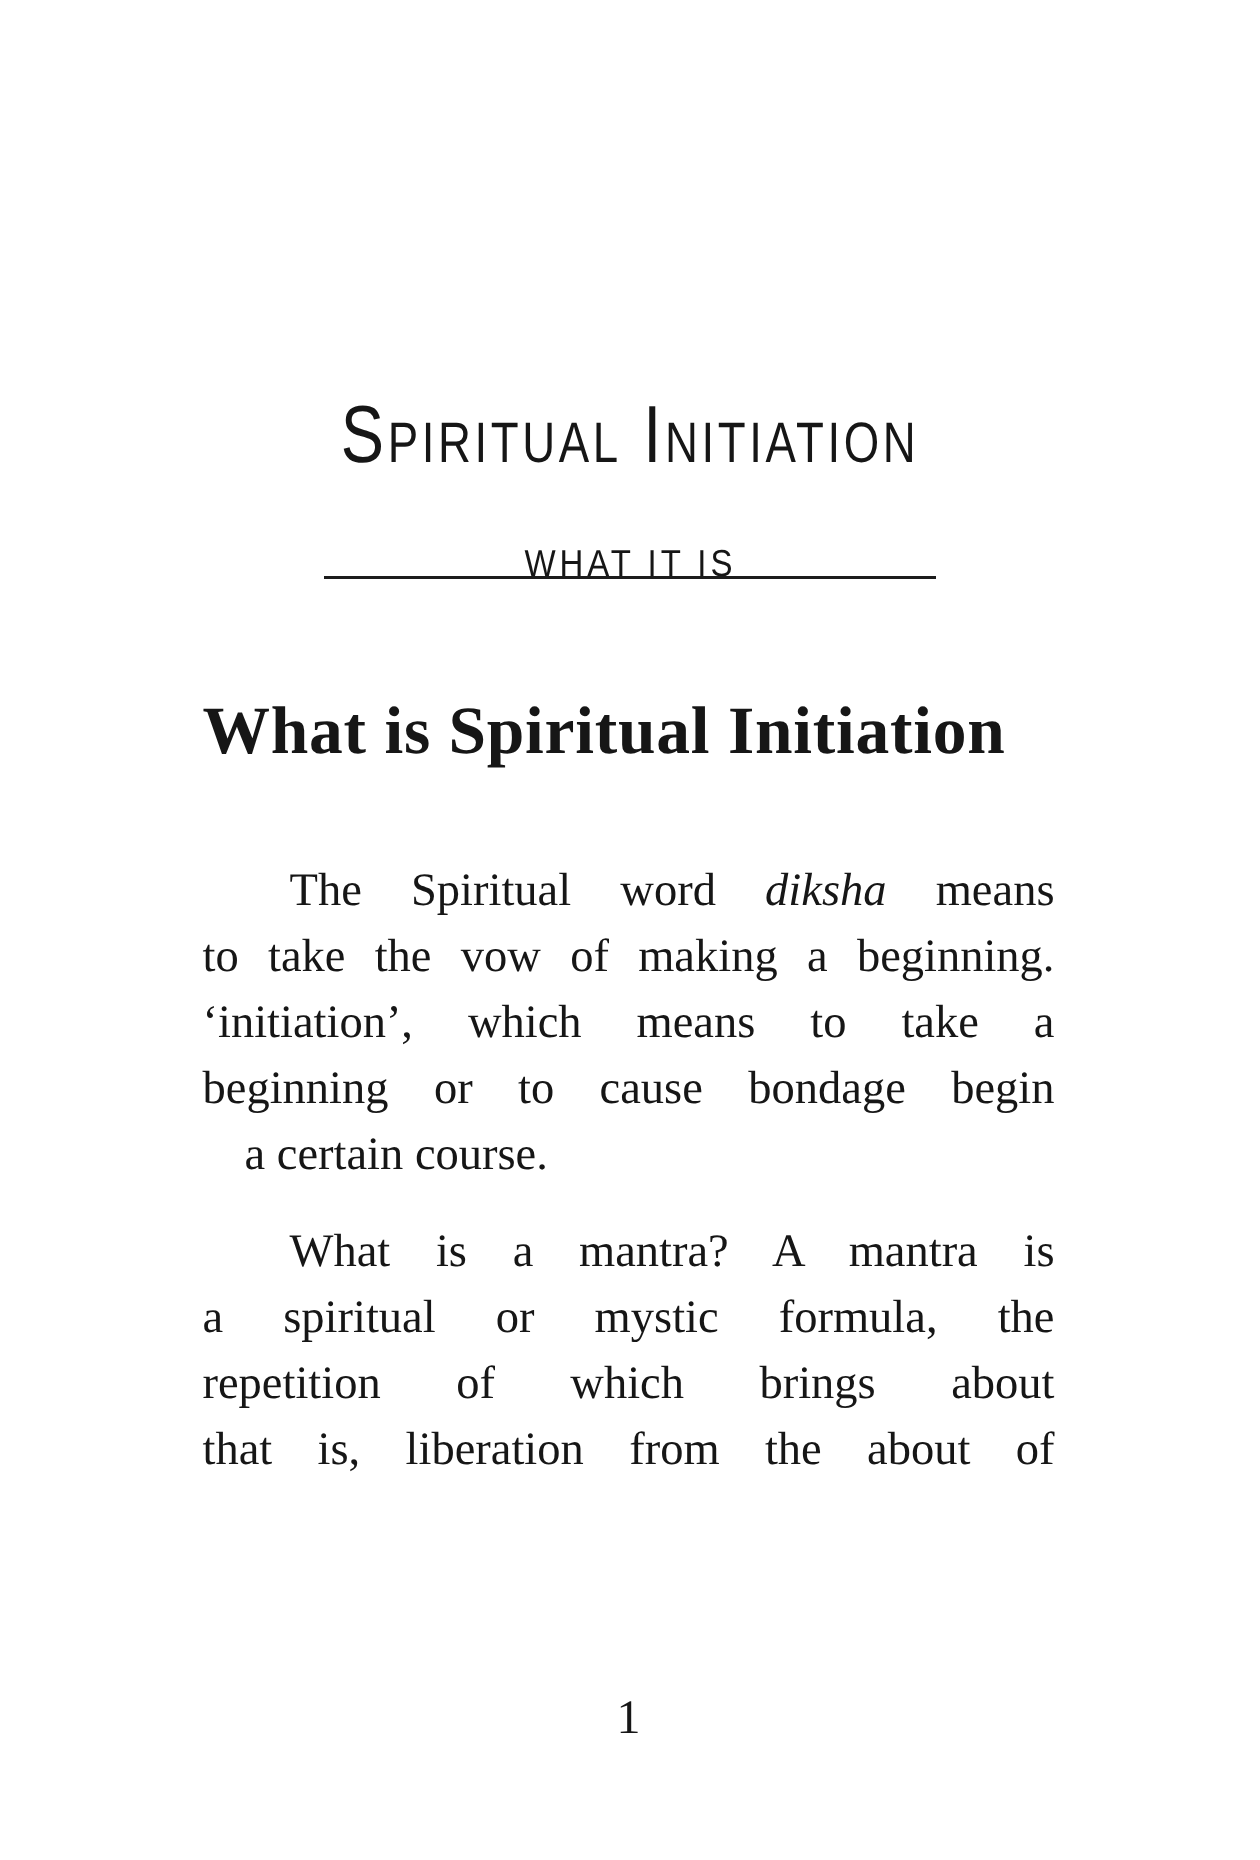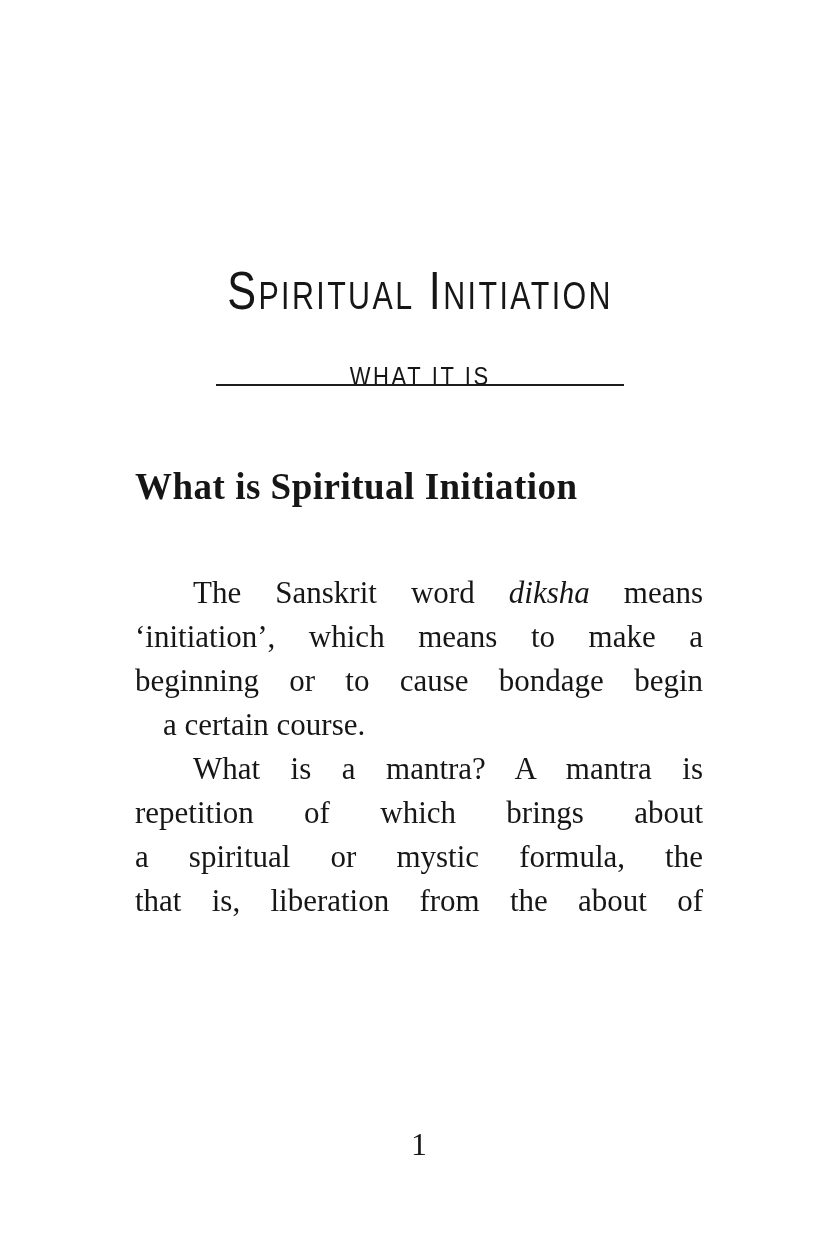--- a/index.html
+++ b/index.html
@@ -64,36 +64,36 @@
     height: 0;
     border-top: 2px solid #1c1c1c;
   }
 
   
   .section-heading {
     position: absolute;
     left: 135px;
     top: 464px;
     width: 568px;
-    font-size: 37px;
+    font-size: 45px;
     font-weight: bold;
     line-height: 46px;
     letter-spacing: 0.5px;
   }
 
   
   .body-text {
     position: absolute;
     left: 135px;
     top: 571px;
     width: 568px;
     font-size: 31px;
     line-height: 44px;
   }
-  .para + .para { }
+  .para + .para { margin-top: 21px; }
   .line {
     text-align: justify;
     text-align-last: justify;
   }
   .line.last { text-align-last: left; margin-left: 28px; }
   .line.indent { padding-left: 58px; }
   .italic { font-style: italic; }
 
   
   .page-number {
@@ -120,28 +120,29 @@
   </div>
 
   <div class="masthead-rule"></div>
 
   <div class="section-heading">
       <div>What is Spiritual Initiation</div>
     </div>
 
   <div class="body-text">
       <div class="para">
-        <div class="line indent"><span>The Sanskrit word </span><span class="italic">diksha</span><span> means</span></div>
-        <div class="line"><span>‘initiation’, which means to make a</span></div>
+        <div class="line indent"><span>The Spiritual word </span><span class="italic">diksha</span><span> means</span></div>
+        <div class="line"><span>to take the vow of making a beginning.</span></div>
+        <div class="line"><span>‘initiation’, which means to take a</span></div>
         <div class="line"><span>beginning or to cause bondage begin</span></div>
         <div class="line last"><span>a certain course.</span></div>
       </div>
       <div class="para">
         <div class="line indent"><span>What is a mantra? A mantra is</span></div>
+        <div class="line"><span>a spiritual or mystic formula, the</span></div>
         <div class="line"><span>repetition of which brings about</span></div>
-        <div class="line"><span>a spiritual or mystic formula, the</span></div>
         <div class="line"><span>that is, liberation from the about of</span></div>
       </div>
     </div>
 
   <div class="page-number">1</div>
 
 </div>
 
 </body></html>

